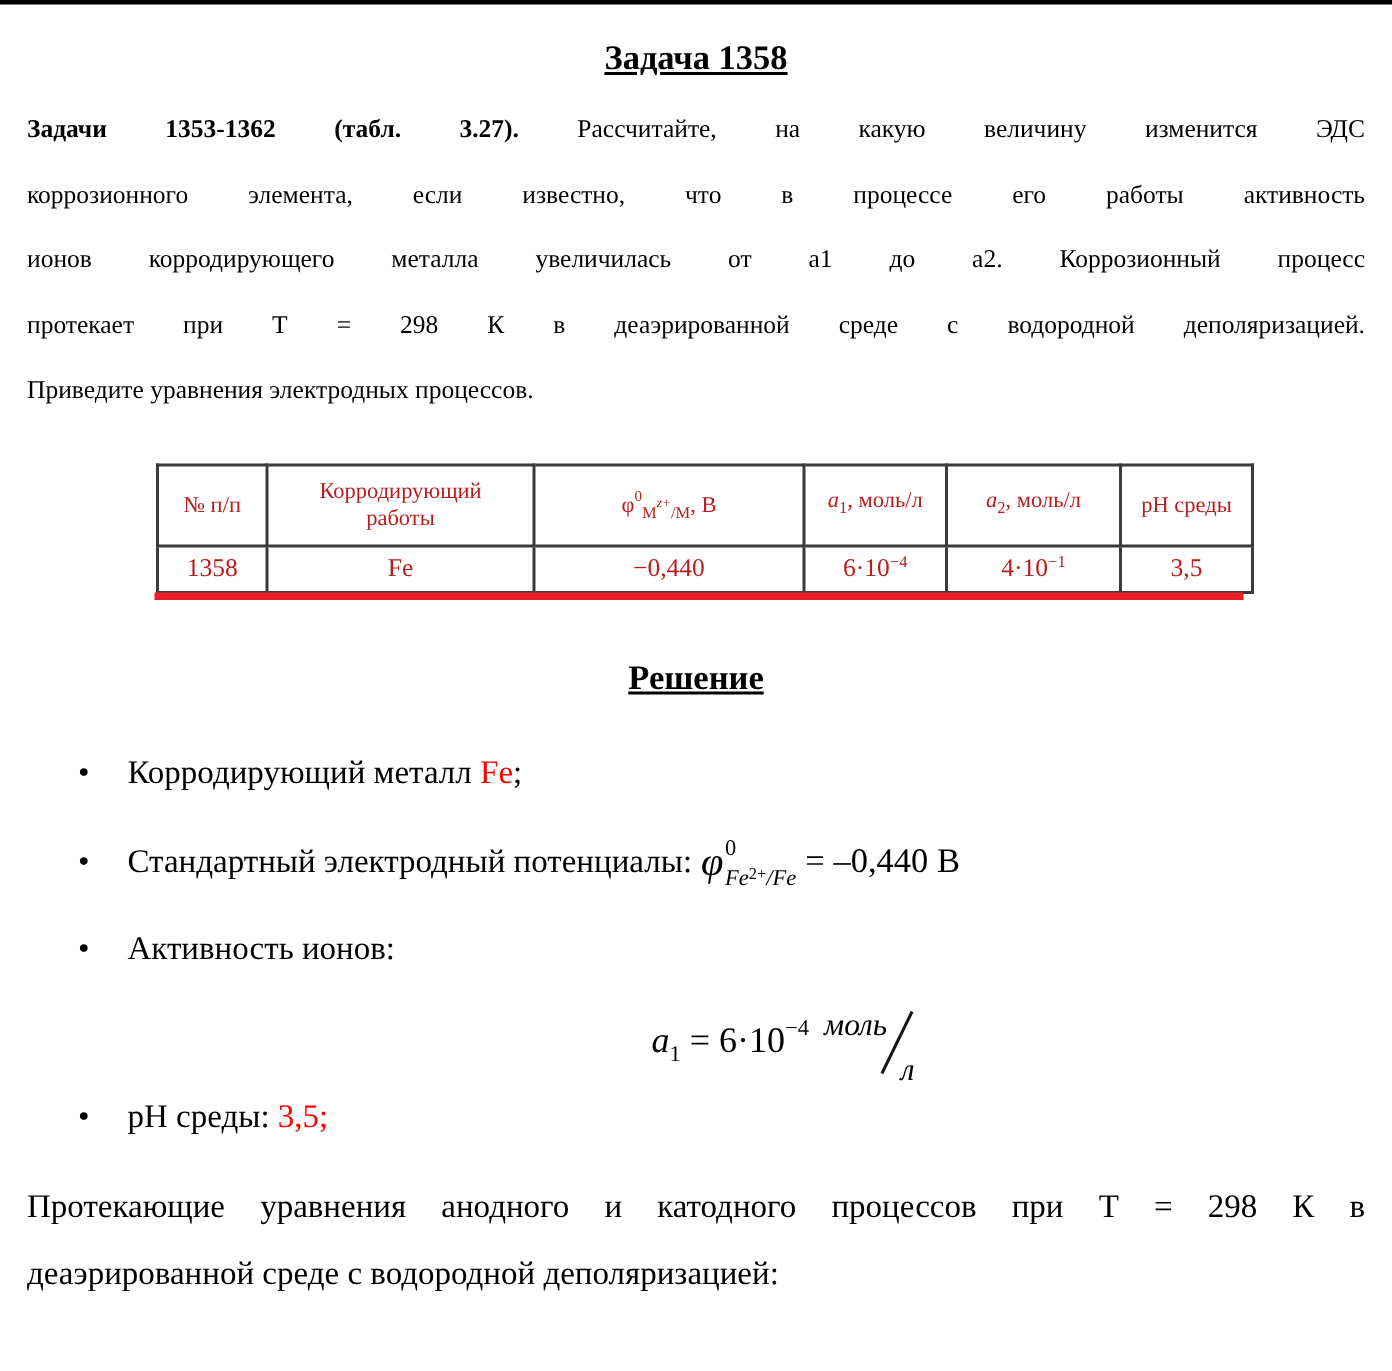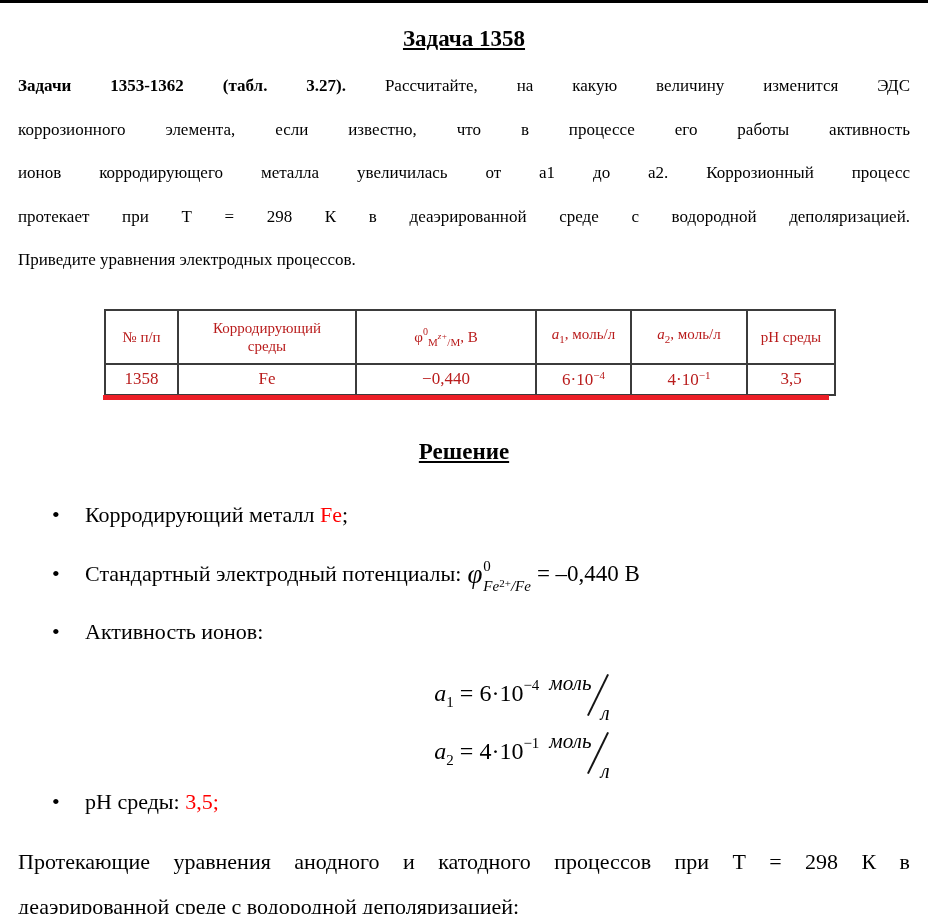--- a/index.html
+++ b/index.html
@@ -102,21 +102,21 @@
     <div class="jline-last"><span>Приведите уравнения электродных процессов.</span></div>
   </div>
 
   <div class="tablewrap">
     <table class="dtable">
       <tbody>
           <tr>
         <th class="c1">№ п/п</th>
         <th class="c2">
           <span>Корродирующий</span><br>
-          <span>среды</span>
+          <span>работы</span>
         </th>
         <th class="c3">
           <span>φ</span><span class="tsup">0</span><span class="tsub">М</span><span class="tsupz">z+</span><span class="tsub">/М</span><span>, В</span>
         </th>
         <th class="c4">
           <span class="it">a</span><span class="tsub">1</span><span>, моль/л</span>
         </th>
         <th class="c5">
           <span class="it">a</span><span class="tsub">2</span><span>, моль/л</span>
         </th>
@@ -157,23 +157,20 @@
 
   <div class="bullet b3">
     <span class="bdot">•</span>
     <span>Активность ионов:</span>
   </div>
 
   <div class="eq eq1">
     <span class="e-var">a</span><span class="e-sub">1</span><span> = 6·10</span><span class="e-exp">−4</span><span class="frac"><span class="frac-num">моль</span><span class="frac-slash"></span><span class="frac-den">л</span></span>
   </div>
 
-  <div class="eq eq2">
-    <span class="e-var">a</span><span class="e-sub">2</span><span> = 4·10</span><span class="e-exp">−1</span><span class="frac"><span class="frac-num">моль</span><span class="frac-slash"></span><span class="frac-den">л</span></span>
-  </div>
 
   <div class="bullet b4">
     <span class="bdot">•</span>
     <span>pH среды: </span><span class="red">3,5;</span>
   </div>
 
   <div class="closing">
     <div class="jline"><span>Протекающие уравнения анодного и катодного процессов при Т = 298 К в</span></div>
     <div class="jline-last"><span>деаэрированной среде с водородной деполяризацией:</span></div>
   </div>

